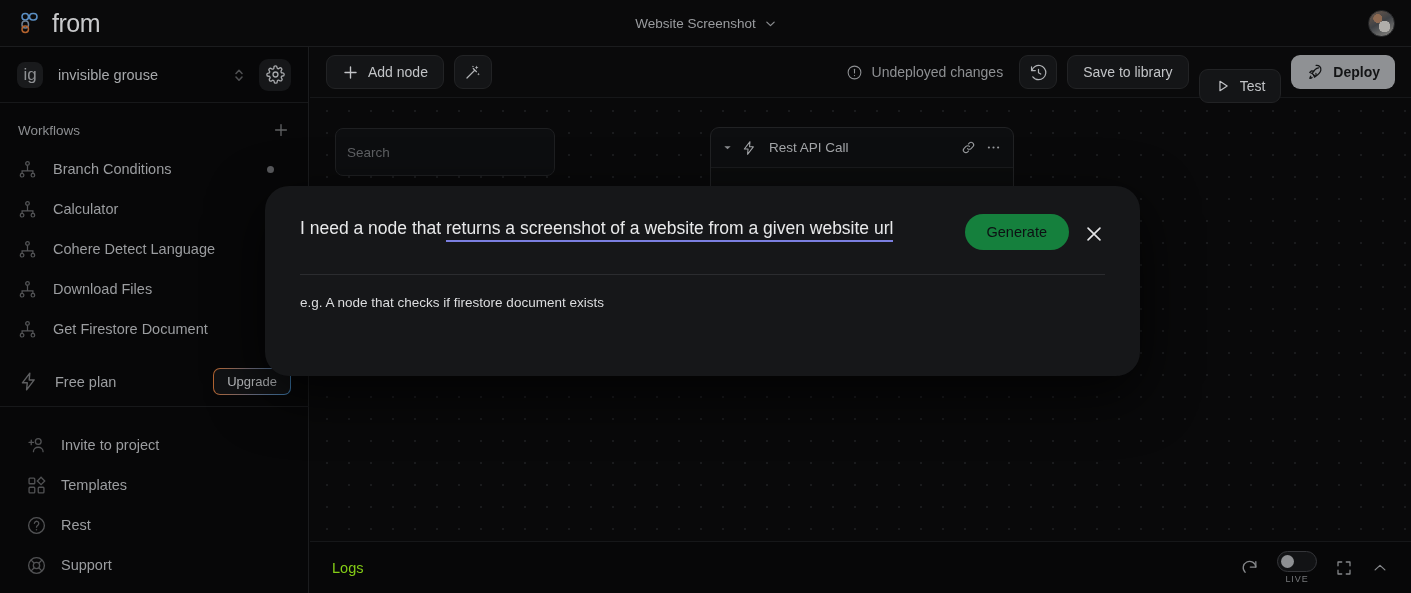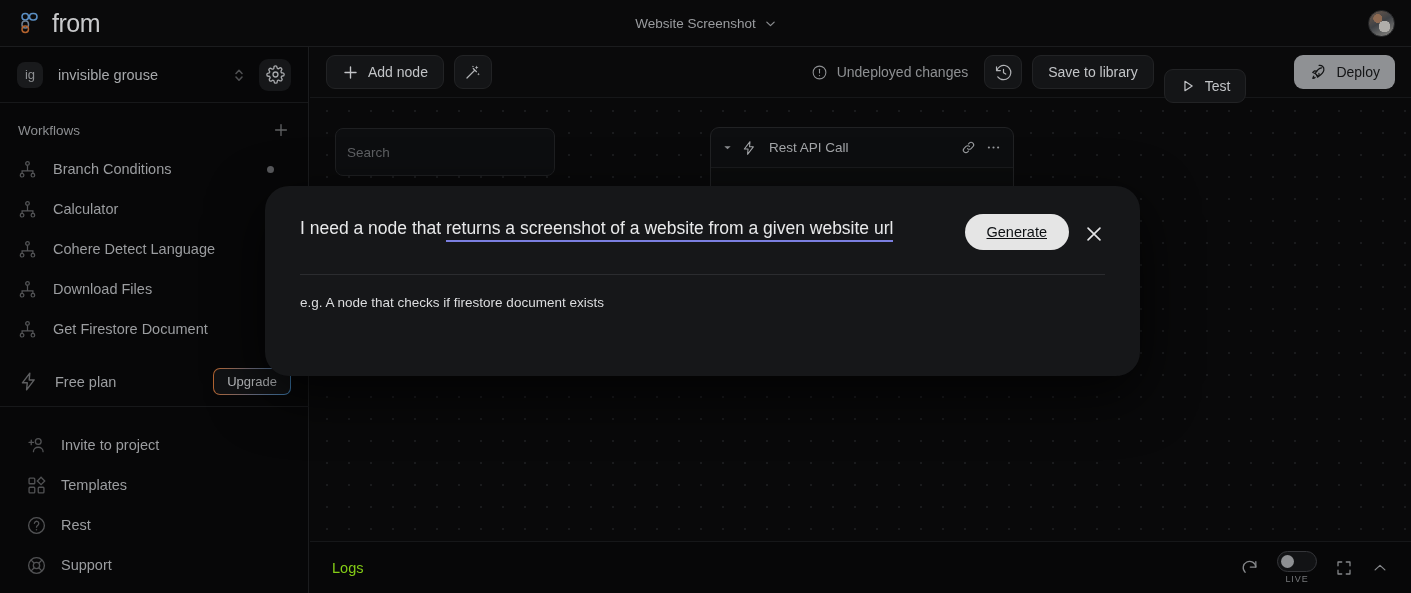--- a/index.html
+++ b/index.html
@@ -45,21 +45,21 @@
     background: #070708;
     border-right: 1px solid #1b1c1e;
   }
   .project-row {
     height: 56px; display: flex; align-items: center; padding: 0 17px;
     border-bottom: 1px solid #17181a;
   }
   .proj-badge {
     width: 26px; height: 26px; border-radius: 8px;
     background: #191a1c; color: #8e9093;
-    font-size: 13px; display: flex; align-items: center; justify-content: center;
+    font-size: 17px; display: flex; align-items: center; justify-content: center;
     flex: 0 0 auto;
   }
   .proj-name { font-size: 14.5px; color: #a7a9ac; margin-left: 15px; flex: 1; }
   .proj-sort { width: 16px; height: 20px; opacity: .55; margin-right: 12px; }
   .proj-gear {
     width: 32px; height: 32px; border-radius: 9px; background: #161719;
     display: flex; align-items: center; justify-content: center;
   }
 
   .section-head {
@@ -120,21 +120,21 @@
     display: flex; align-items: center; padding: 0 16px;
   }
   .btn {
     display: inline-flex; align-items: center; gap: 9px;
     height: 34px; border-radius: 9px; padding: 0 15px;
     background: #141517; border: 1px solid #222325;
     font-size: 14px; color: #c2c4c7; white-space: nowrap;
   }
   .btn.icon-only { padding: 0; width: 38px; justify-content: center; }
   .btn.primary {
-    background: #8f9194; border: none; color: #131415; font-weight: 400; margin-left: 38px;
+    background: #8f9194; border: none; color: #131415; font-weight: 700;
   }
   .spacer { flex: 1; }
   .undeployed {
     display: flex; align-items: center; gap: 9px;
     font-size: 14px; color: #8e9093; margin-right: 16px;
   }
 
   .search-box {
     position: absolute; top: 81px; left: 25px; width: 220px; height: 48px;
     background: #0d0e10; border: 1px solid #1e1f21; border-radius: 8px;
@@ -184,23 +184,23 @@
   .prompt-static { color: #e8e9ea; }
   .prompt-editable {
     color: #e8e9ea;
     background-image: linear-gradient(#7b7fe0, #7b7fe0);
     background-repeat: no-repeat;
     background-size: 100% 2.5px;
     background-position: 0 100%;
     padding-bottom: 4px;
   }
   .generate-btn {
-    background: #e5e5e5; color: #0d1013; border: none;
+    background: #15803d; color: #0d1013; border: none;
     font-size: 14.5px; border-radius: 19px; padding: 10px 22px;
-    font-weight: 500; white-space: nowrap; text-decoration: underline;
+    font-weight: 500; white-space: nowrap;
   }
   .close-x { width: 22px; height: 22px; margin-left: 14px; margin-top: 9px; }
   .dlg-divider { margin-top: 24px; height: 1px; background: #2b2c2f; }
   .dlg-hint { margin-top: 20px; font-size: 13.5px; color: #dcdddf; }
 
   svg { display: block; }
 </style>
 </head>
 <body>
 

